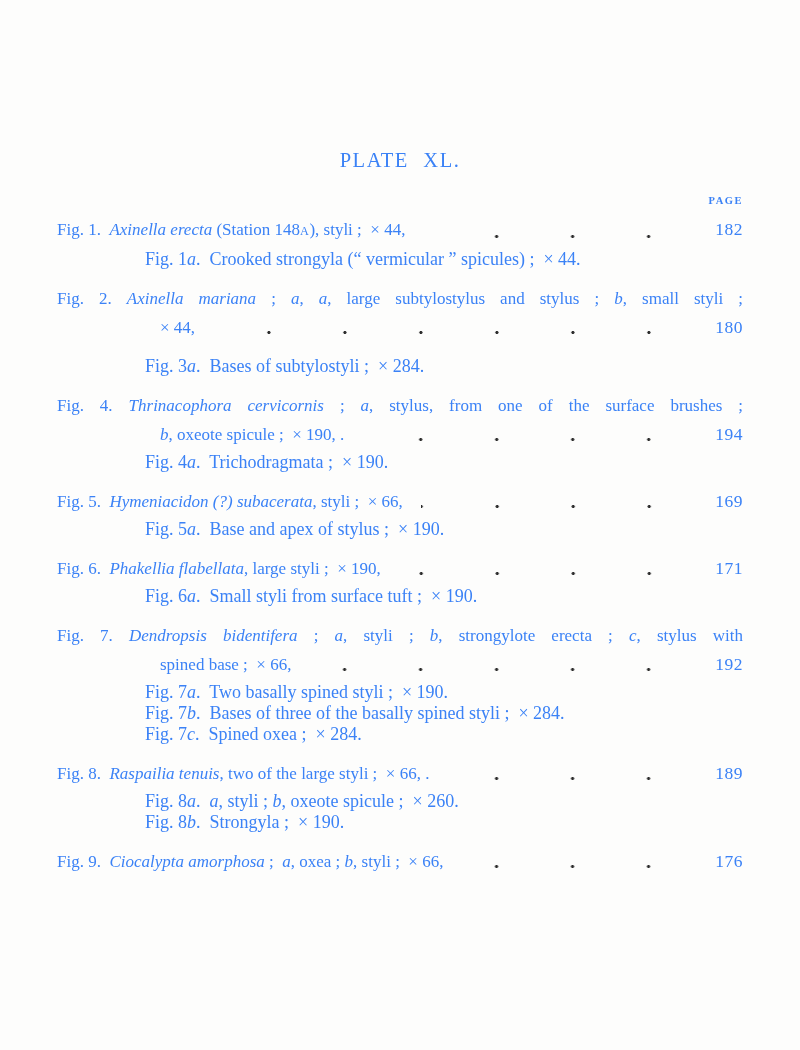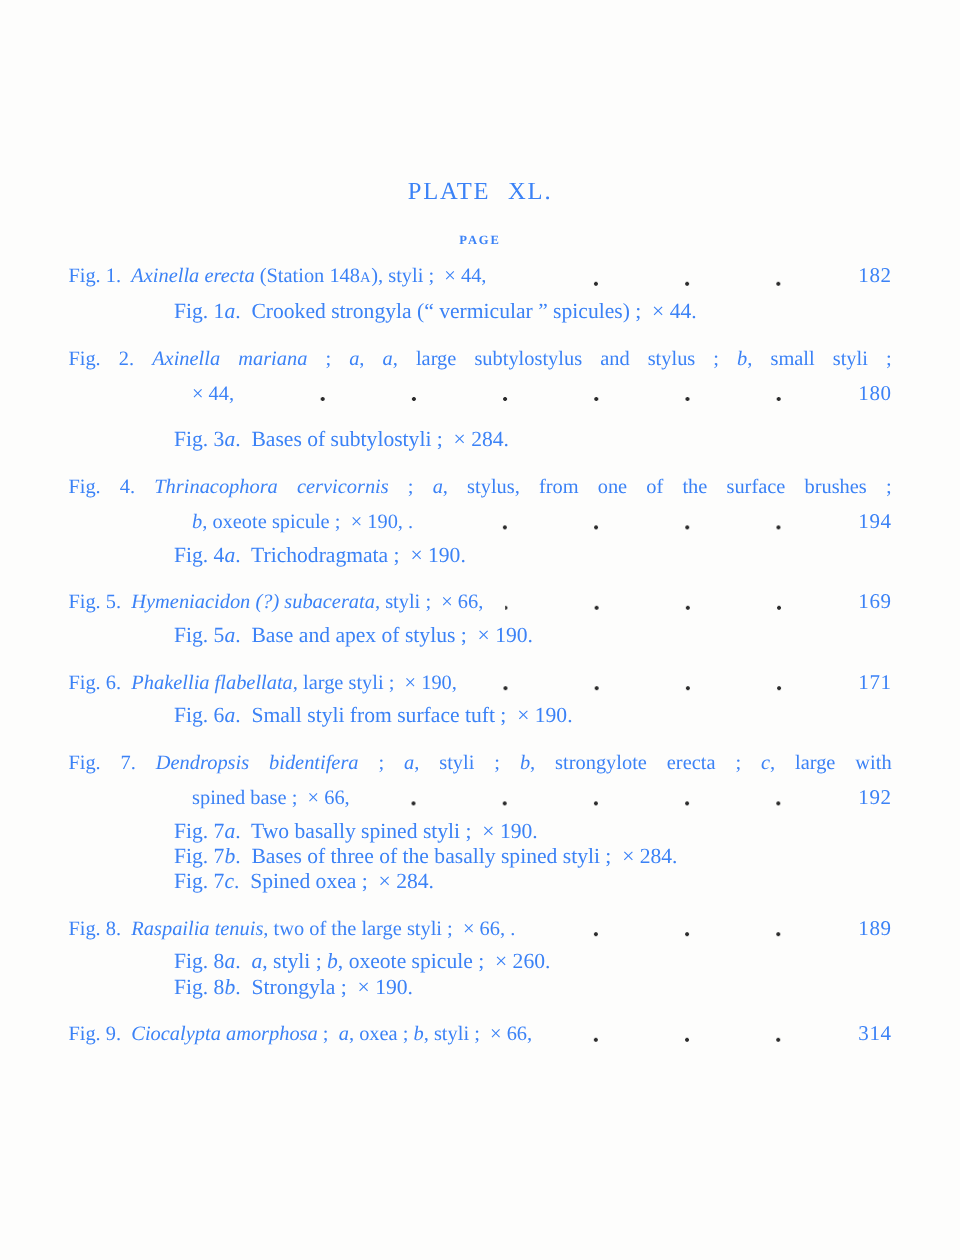--- a/index.html
+++ b/index.html
@@ -17,21 +17,21 @@
     text-align:center;
     font-size:20.5px;
     line-height:24px;
     letter-spacing:1.5px;
     word-spacing:8px;
     font-weight:400;
     margin:0;
   }
   .page-header{
     margin-top:22px;
-    text-align:center;
+    text-align:right;
     font-size:10.5px;
     line-height:13px;
     font-weight:700;
     letter-spacing:1.5px;
   }
   .figure-list{margin-top:8px;}
   .entry{margin-top:14px;}
   .entry:first-child{margin-top:0;}
   .row{display:flex;align-items:baseline;}
   .row.main{font-size:17px;line-height:29px;}
@@ -124,21 +124,21 @@
           <span class="rowtext"><span>Fig. 6.  </span><span class="it">Phakellia flabellata</span><span>, large styli ;  × 190,</span></span>
           <span class="leader"></span>
           <span class="pagenum">171</span>
         </div>
         <div class="row sub">
           <span class="rowtext"><span>Fig. 6</span><span class="it">a</span><span>.  Small styli from surface tuft ;  × 190.</span></span>
         </div>
       </div>
       <div class="entry">
         <div class="row main spread">
-          <span class="rowtext"><span>Fig. 7.  </span><span class="it">Dendropsis bidentifera</span><span> ;  </span><span class="it">a</span><span>, styli ; </span><span class="it">b</span><span>, strongylote erecta ; </span><span class="it">c</span><span>, large with</span></span>
+          <span class="rowtext"><span>Fig. 7.  </span><span class="it">Dendropsis bidentifera</span><span> ;  </span><span class="it">a</span><span>, styli ; </span><span class="it">b</span><span>, strongylote erecta ; </span><span class="it">c</span><span>, stylus with</span></span>
         </div>
         <div class="row main cont">
           <span class="rowtext"><span>spined base ;  × 66,</span></span>
           <span class="leader"></span>
           <span class="pagenum">192</span>
         </div>
         <div class="row sub">
           <span class="rowtext"><span>Fig. 7</span><span class="it">a</span><span>.  Two basally spined styli ;  × 190.</span></span>
         </div>
         <div class="row sub">
@@ -158,17 +158,17 @@
           <span class="rowtext"><span>Fig. 8</span><span class="it">a</span><span>.  </span><span class="it">a</span><span>, styli ; </span><span class="it">b</span><span>, oxeote spicule ;  × 260.</span></span>
         </div>
         <div class="row sub">
           <span class="rowtext"><span>Fig. 8</span><span class="it">b</span><span>.  Strongyla ;  × 190.</span></span>
         </div>
       </div>
       <div class="entry">
         <div class="row main">
           <span class="rowtext"><span>Fig. 9.  </span><span class="it">Ciocalypta amorphosa</span><span> ;  </span><span class="it">a</span><span>, oxea ; </span><span class="it">b</span><span>, styli ;  × 66,</span></span>
           <span class="leader"></span>
-          <span class="pagenum">314</span>
+          <span class="pagenum">176</span>
         </div>
       </div>
     </div>
 </div>
 
 </body></html>

